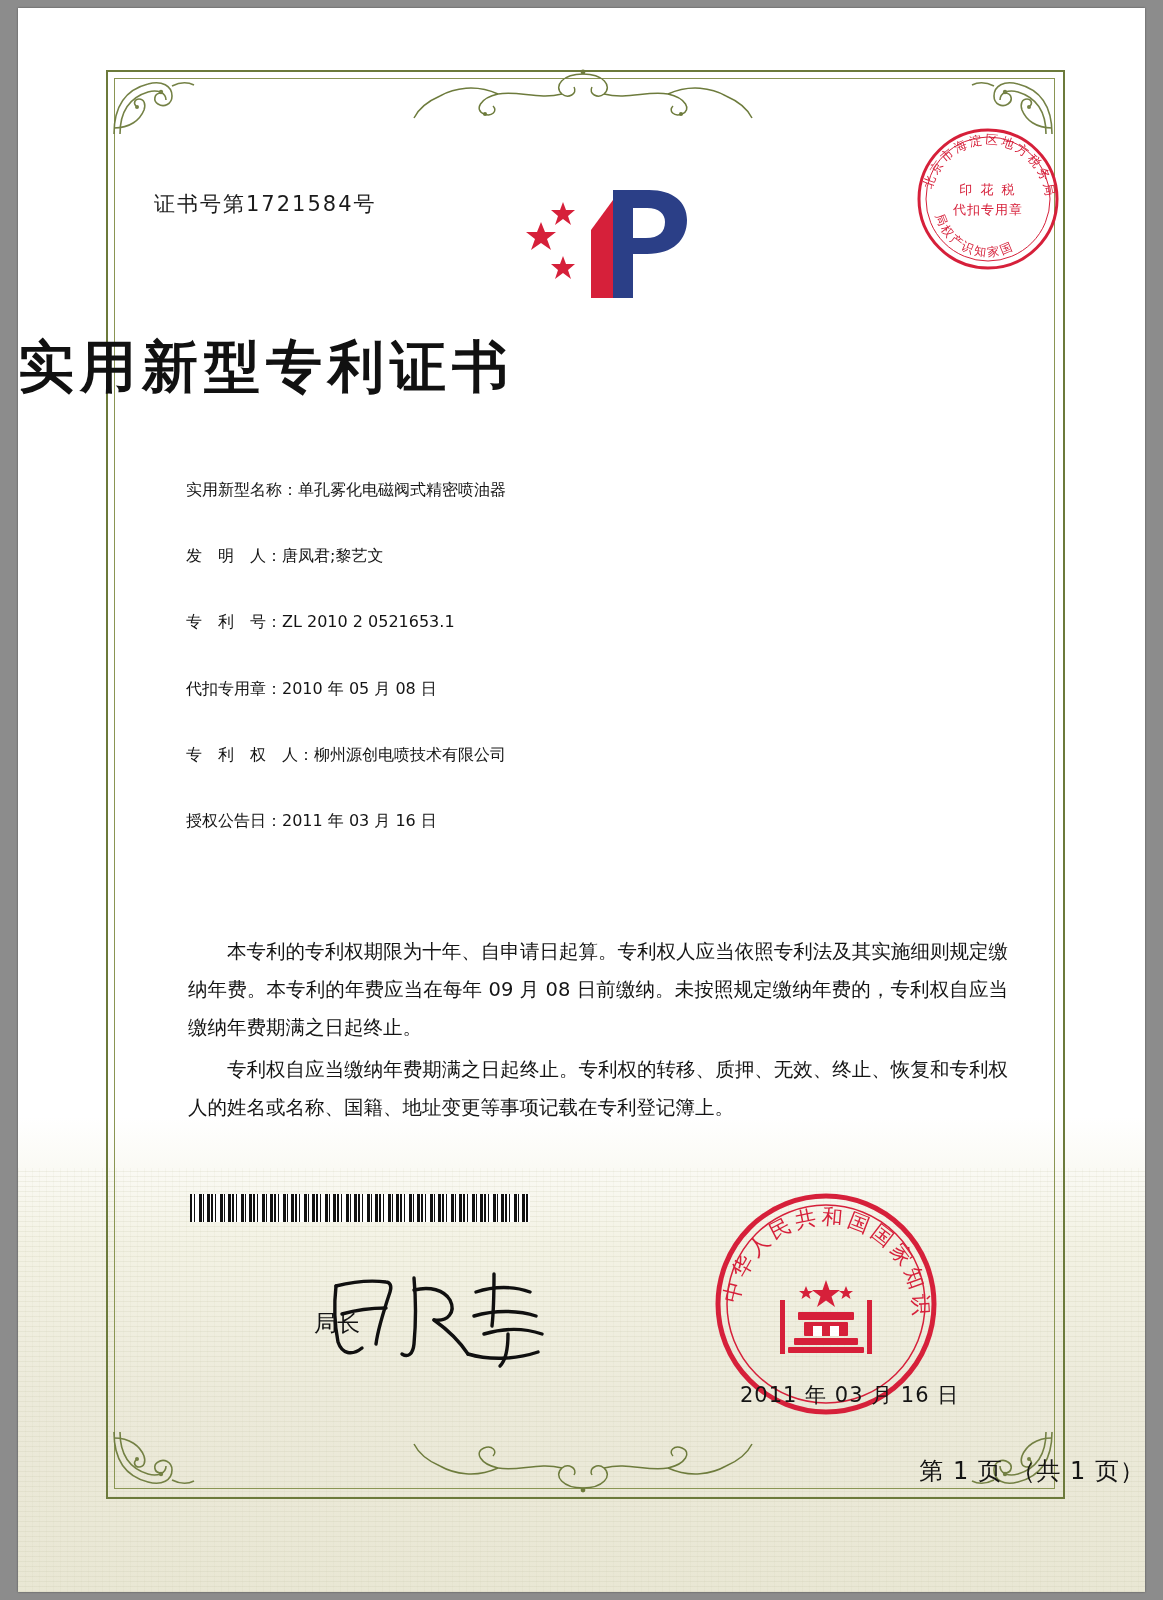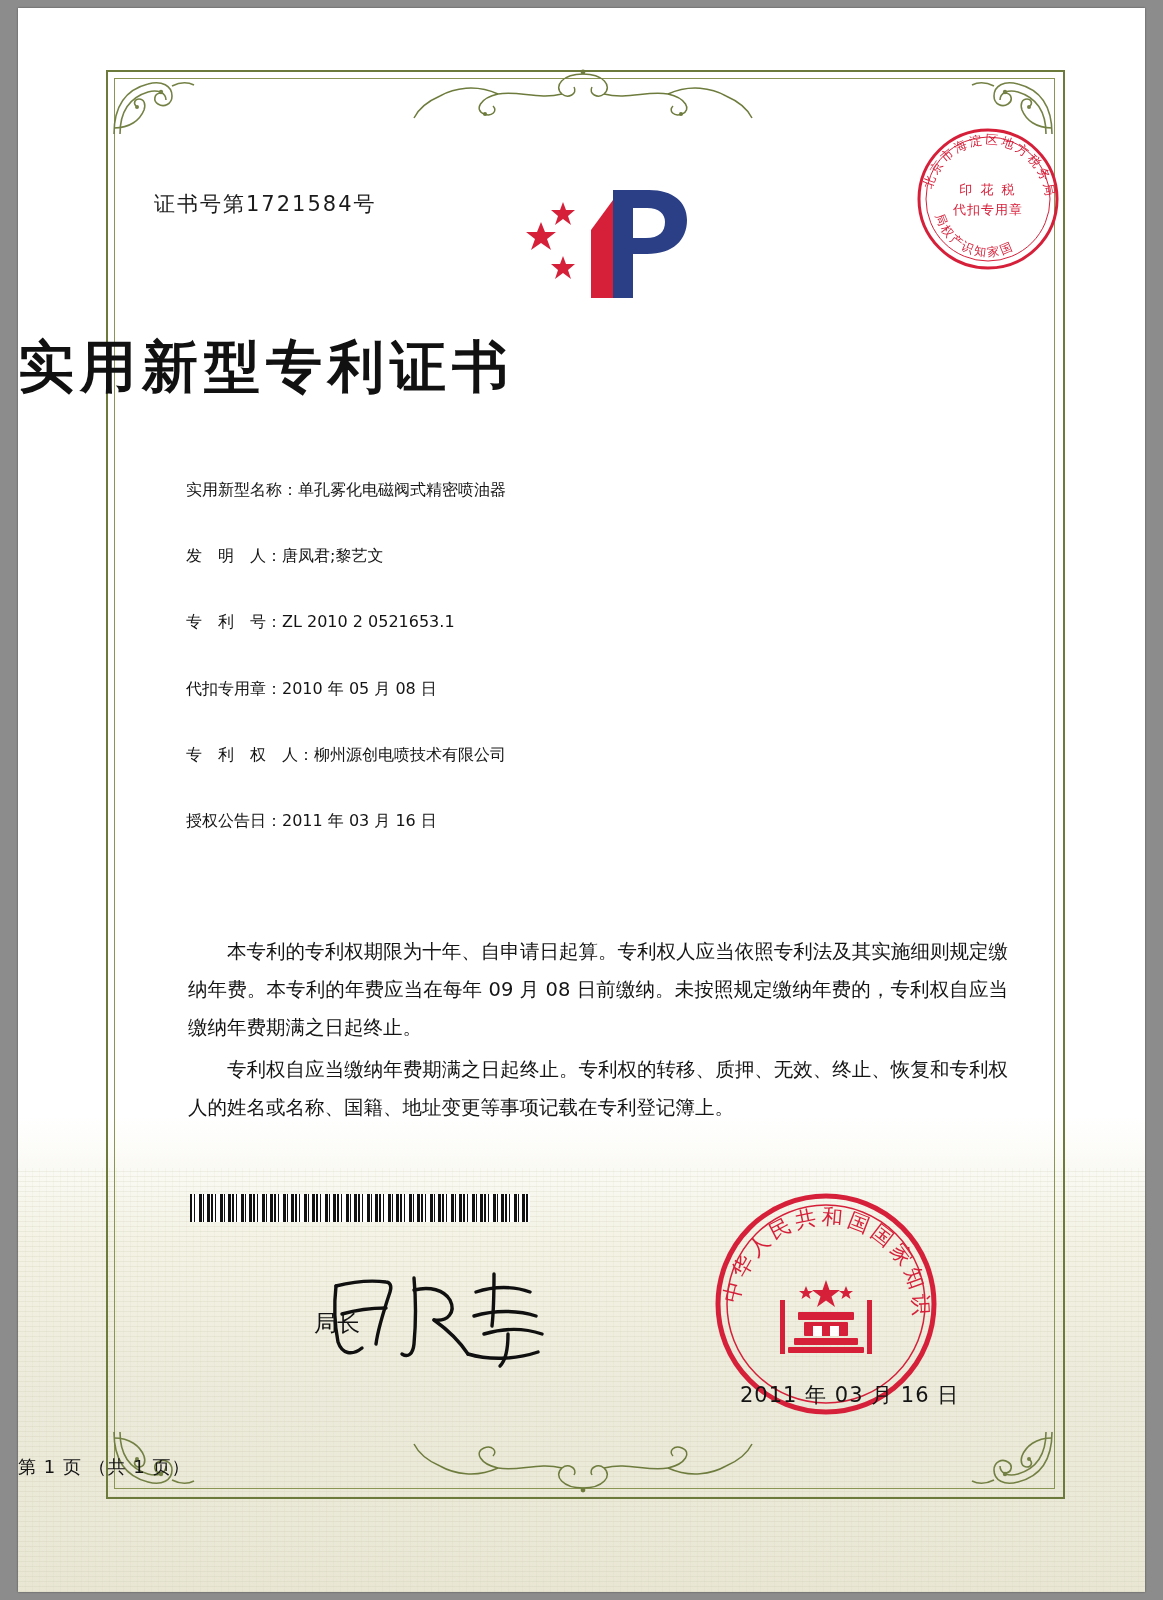--- a/index.html
+++ b/index.html
@@ -203,22 +203,22 @@
     color: #141414;
     letter-spacing: 1px;
     white-space: nowrap;
   }
 
   
   .page-footer {
     position: absolute;
     left: 0; right: 0;
     top: 1447px;
-    text-align: left;
-    font-size: 18px;
+    text-align: right;
+    font-size: 24px;
     color: #141414;
     letter-spacing: 1px;
   }
 </style>
 </head>
 <body>
 
 <div class="page">
   <div class="page-inner">
     <div class="texture"></div>

